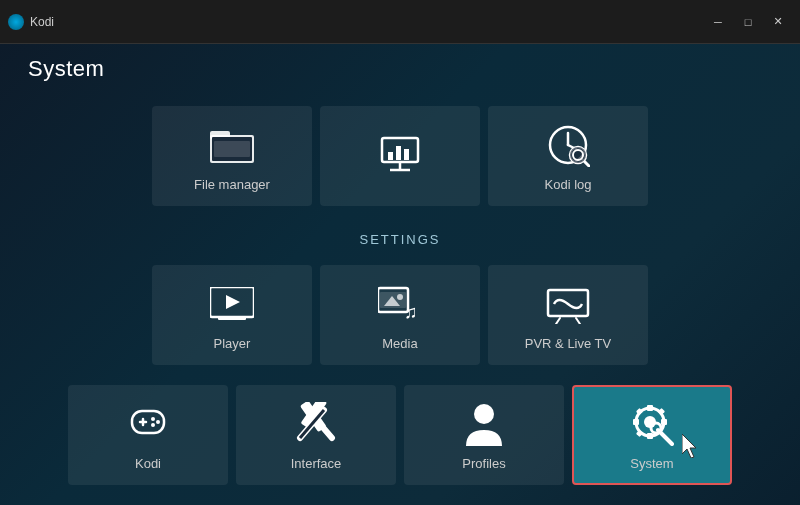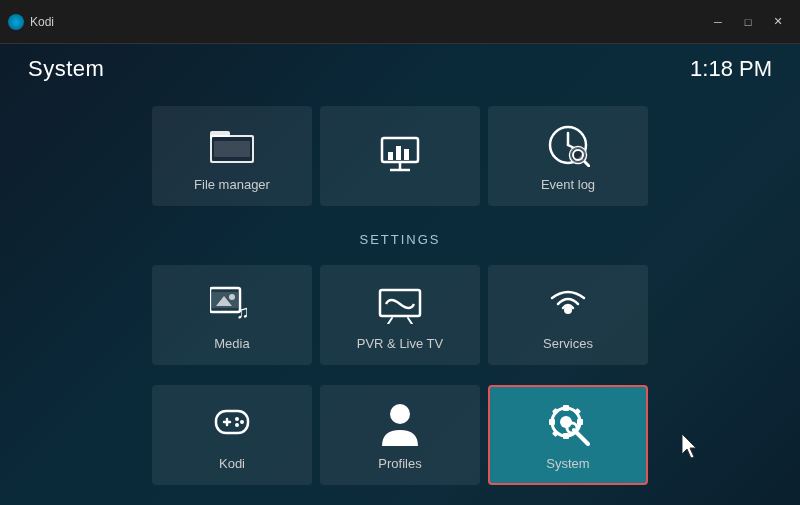--- a/index.html
+++ b/index.html
@@ -161,21 +161,20 @@
     <button class="titlebar-btn">─</button>
     <button class="titlebar-btn">□</button>
     <button class="titlebar-btn close">✕</button>
   </div>
 </div>
 
 <div class="app-container">
 
   <div class="header">
     <span class="page-title">System</span>
-    <span class="clock">1:18 PM</span>
   </div>
 
   <div class="content">
 
     <div class="top-row">
 
       <div class="grid-item">
         <div class="icon-container">
           <svg width="44" height="36" viewBox="0 0 44 36" fill="white">
             <rect x="0" y="8" width="44" height="28" rx="2" fill="white" opacity="0.9"></rect>
@@ -210,29 +209,39 @@
             <circle cx="22" cy="22" r="18" fill="none" stroke="white" stroke-width="2.5"></circle>
             <line x1="22" y1="10" x2="22" y2="22" stroke="white" stroke-width="2.5" stroke-linecap="round"></line>
             <line x1="22" y1="22" x2="30" y2="26" stroke="white" stroke-width="2.5" stroke-linecap="round"></line>
 
             <circle cx="32" cy="32" r="8" fill="none" stroke="white" stroke-width="2.5"></circle>
             <line x1="37" y1="37" x2="43" y2="43" stroke="white" stroke-width="3" stroke-linecap="round"></line>
             <circle cx="32" cy="32" r="8" fill="#1a2a3a" opacity="0.7"></circle>
             <circle cx="32" cy="32" r="5" fill="none" stroke="white" stroke-width="2"></circle>
           </svg>
         </div>
-        <span class="grid-item-label">Event log</span>
+        <span class="grid-item-label">Kodi log</span>
       </div>
 
     </div>
 
     <div class="section-label">Settings</div>
 
     <div class="grid-row">
 
+      <div class="grid-item">
+        <div class="icon-container">
+          <svg width="44" height="34" viewBox="0 0 44 34" fill="white">
+            <rect x="0" y="0" width="44" height="30" rx="2" fill="none" stroke="white" stroke-width="2.5"></rect>
+            <polygon points="16,8 16,22 30,15" fill="white"></polygon>
+            <rect x="8" y="30" width="28" height="3" rx="1" fill="white"></rect>
+          </svg>
+        </div>
+        <span class="grid-item-label">Player</span>
+      </div>
 
       <div class="grid-item">
         <div class="icon-container">
           <svg width="44" height="40" viewBox="0 0 44 40" fill="white">
 
             <rect x="0" y="4" width="30" height="24" rx="2" fill="none" stroke="white" stroke-width="2.5"></rect>
             <rect x="2" y="8" width="26" height="16" rx="1" fill="rgba(255,255,255,0.15)"></rect>
 
             <polygon points="6,22 14,12 22,22" fill="white" opacity="0.7"></polygon>
             <circle cx="22" cy="13" r="3" fill="white" opacity="0.7"></circle>
@@ -249,32 +258,20 @@
             <rect x="2" y="6" width="40" height="26" rx="2" fill="none" stroke="white" stroke-width="2.5"></rect>
             <line x1="14" y1="34" x2="10" y2="40" stroke="white" stroke-width="2" stroke-linecap="round"></line>
             <line x1="30" y1="34" x2="34" y2="40" stroke="white" stroke-width="2" stroke-linecap="round"></line>
 
             <path d="M8 20 Q12 12 22 20 Q32 28 36 20" fill="none" stroke="white" stroke-width="2.5"></path>
           </svg>
         </div>
         <span class="grid-item-label">PVR &amp; Live TV</span>
       </div>
 
-      <div class="grid-item">
-        <div class="icon-container">
-          <svg width="44" height="44" viewBox="0 0 44 44" fill="white">
-
-            <circle cx="22" cy="28" r="4" fill="white"></circle>
-            <path d="M12 22 Q22 12 32 22" fill="none" stroke="white" stroke-width="2.5" stroke-linecap="round"></path>
-            <path d="M6 16 Q22 4 38 16" fill="none" stroke="white" stroke-width="2.5" stroke-linecap="round"></path>
-            <path d="M17 26 Q22 20 27 26" fill="none" stroke="white" stroke-width="2.5" stroke-linecap="round"></path>
-          </svg>
-        </div>
-        <span class="grid-item-label">Services</span>
-      </div>
 
     </div>
 
     <div class="grid-row">
 
       <div class="grid-item">
         <div class="icon-container">
           <svg width="44" height="34" viewBox="0 0 44 34" fill="white">
             <rect x="6" y="4" width="32" height="22" rx="10" fill="none" stroke="white" stroke-width="2.5"></rect>
 
@@ -283,20 +280,35 @@
 
             <circle cx="27" cy="12" r="2" fill="white"></circle>
             <circle cx="32" cy="15" r="2" fill="white"></circle>
             <circle cx="27" cy="18" r="2" fill="white"></circle>
             <circle cx="22" cy="15" r="0" fill="none"></circle>
           </svg>
         </div>
         <span class="grid-item-label">Kodi</span>
       </div>
 
+      <div class="grid-item">
+        <div class="icon-container">
+          <svg width="40" height="44" viewBox="0 0 40 44" fill="white">
+
+            <rect x="4" y="4" width="10" height="32" rx="2" transform="rotate(-35 4 4)" fill="white"></rect>
+            <rect x="20" y="4" width="10" height="32" rx="2" transform="rotate(35 36 4)" fill="white"></rect>
+
+            <line x1="4" y1="36" x2="28" y2="8" stroke="white" stroke-width="6" stroke-linecap="round"></line>
+            <line x1="36" y1="36" x2="12" y2="8" stroke="#1a2a3a" stroke-width="3"></line>
+            <line x1="12" y1="8" x2="36" y2="36" stroke="white" stroke-width="6" stroke-linecap="round"></line>
+            <line x1="4" y1="36" x2="28" y2="8" stroke="#1a2a3a" stroke-width="3"></line>
+          </svg>
+        </div>
+        <span class="grid-item-label">Interface</span>
+      </div>
 
       <div class="grid-item">
         <div class="icon-container">
           <svg width="36" height="44" viewBox="0 0 36 44" fill="white">
             <circle cx="18" cy="12" r="10" fill="white"></circle>
             <path d="M0 44 Q0 28 18 28 Q36 28 36 44" fill="white"></path>
           </svg>
         </div>
         <span class="grid-item-label">Profiles</span>
       </div>

